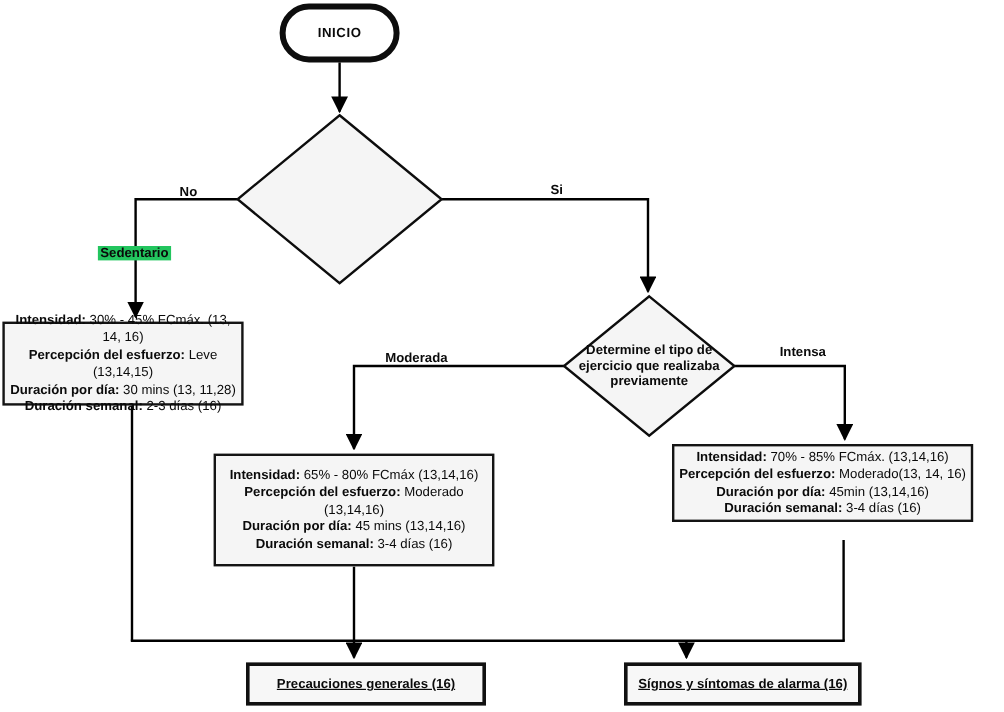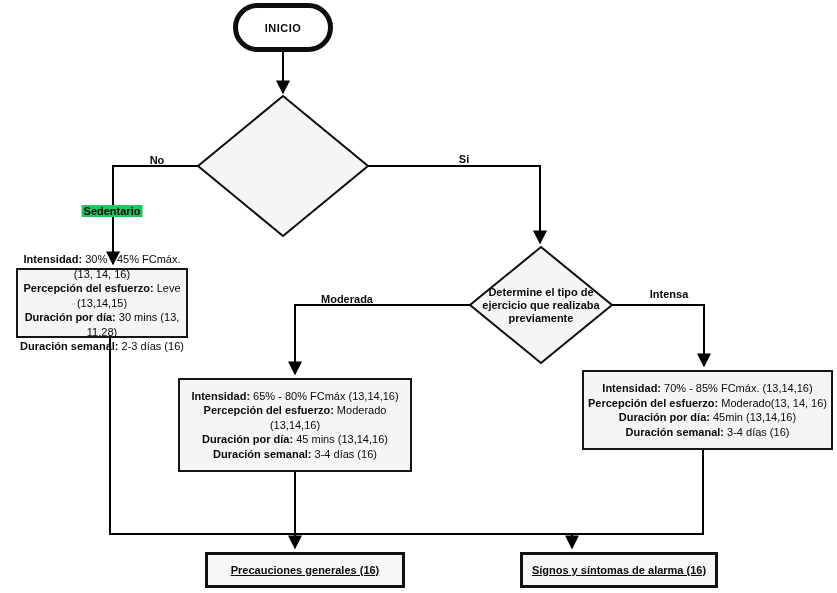--- a/index.html
+++ b/index.html
@@ -98,35 +98,35 @@
 
 
   <div class="node diamond-text" style="left:479px; top:251px; width:124px; height:108px;">Determine el tipo de ejercicio que realizaba previamente</div>
 
   <div class="edge-label" style="left:157px; top:160px;">No</div>
   <div class="edge-label bg" style="left:112px; top:211px;">Sedentario</div>
   <div class="edge-label" style="left:453px; top:159px;padding-left:22px;">Si</div>
   <div class="edge-label" style="left:347px; top:299px;">Moderada</div>
   <div class="edge-label" style="left:669px; top:294px;">Intensa</div>
 
-  <div class="node param-box" style="left:16px; top:268px; width:172px; height:70px;">
+  <div class="node param-box" style="left:2px; top:268px; width:201px; height:70px;">
     <div class="line"><b>Intensidad:</b><span> 30% - 45%  FCmáx. (13, 14, 16)</span></div>
     <div class="line"><b>Percepción del esfuerzo:</b><span> Leve (13,14,15)</span></div>
     <div class="line"><b>Duración por día:</b><span> 30 mins (13, 11,28)</span></div>
     <div class="line"><b>Duración semanal:</b><span> 2-3 días (16)</span></div>
   </div>
 
   <div class="node param-box" style="left:178px; top:378px; width:234px; height:94px;">
     <div class="line"><b>Intensidad:</b><span> 65% - 80%  FCmáx (13,14,16)</span></div>
     <div class="line"><b>Percepción del esfuerzo:</b><span> Moderado (13,14,16)</span></div>
     <div class="line"><b>Duración por día:</b><span> 45 mins (13,14,16)</span></div>
     <div class="line"><b>Duración semanal:</b><span> 3-4 días (16)</span></div>
   </div>
 
-  <div class="node param-box" style="left:582px; top:370px; width:251px; height:80px;">
+  <div class="node param-box" style="left:560px; top:370px; width:251px; height:65px;">
     <div class="line"><b>Intensidad:</b><span> 70% - 85% FCmáx. (13,14,16)</span></div>
     <div class="line"><b>Percepción del esfuerzo:</b><span> Moderado(13, 14, 16)</span></div>
     <div class="line"><b>Duración por día:</b><span> 45min (13,14,16)</span></div>
     <div class="line"><b>Duración semanal:</b><span> 3-4 días (16)</span></div>
   </div>
 
   <div class="node end-box" style="left:205px; top:552px; width:200px; height:36px;">
     <span>Precauciones generales (16)</span>
   </div>
   <div class="node end-box" style="left:472px; top:552px; width:198px; height:36px;margin-left:48px;">

